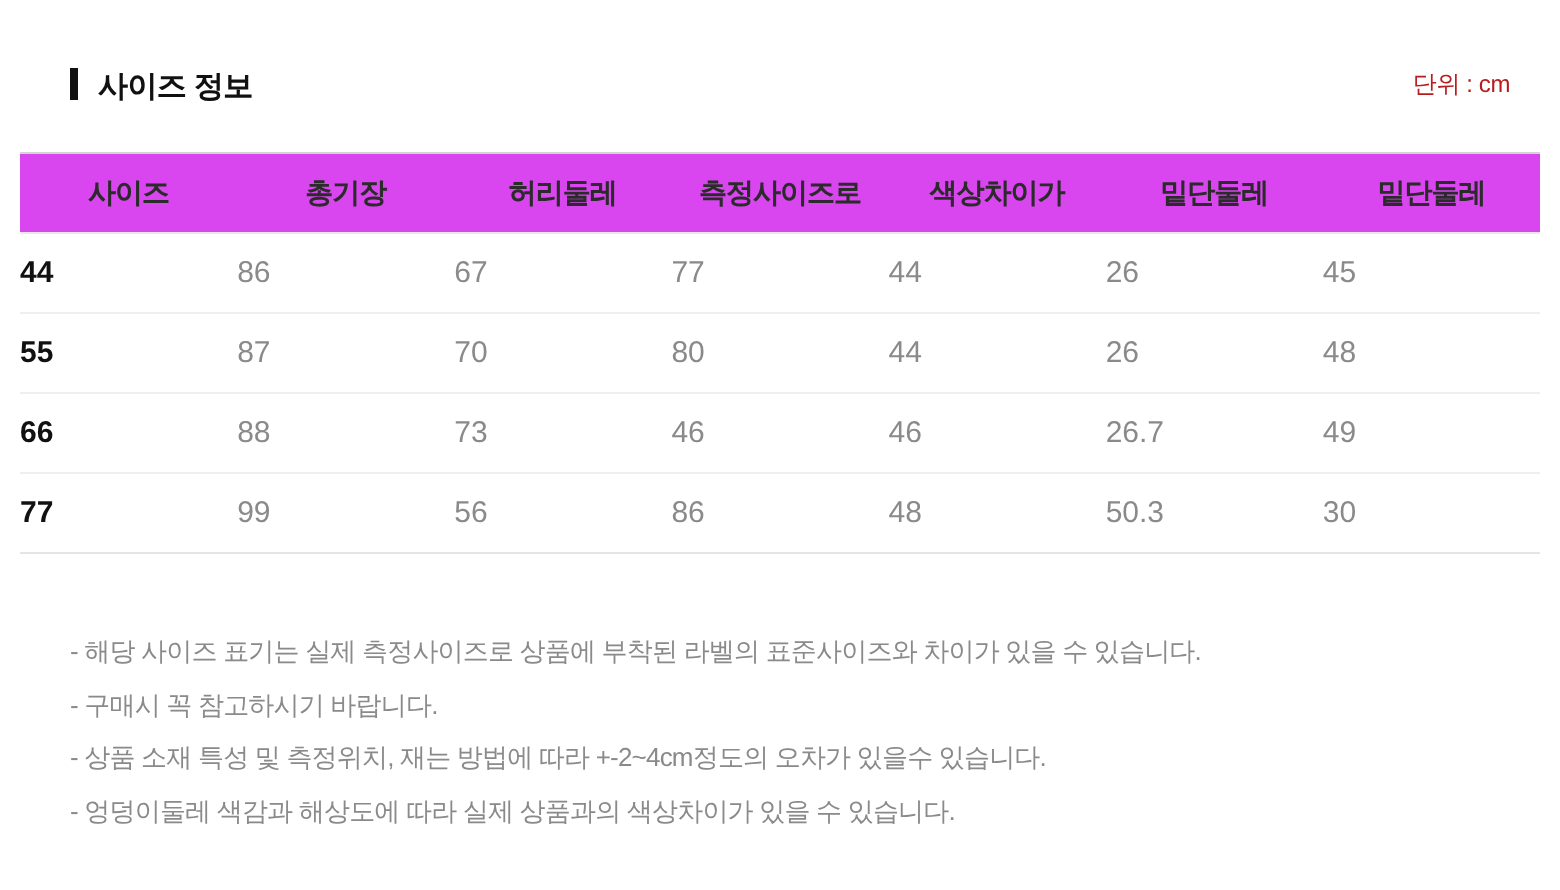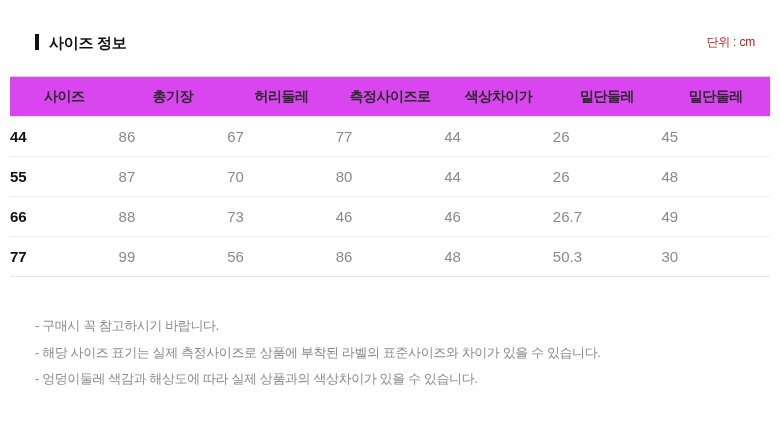--- a/index.html
+++ b/index.html
@@ -146,18 +146,19 @@
         <td>56</td>
         <td>86</td>
         <td>48</td>
         <td>50.3</td>
         <td>30</td>
       </tr>
     </tbody>
   </table>
 
   <div class="notes">
+    <div class="note">- 해당 사이즈 표기는 실제 측정사이즈로 상품에 부착된 라벨의 표준사이즈와 차이가 있을 수 있습니다.</div>
     <div class="note">- 구매시 꼭 참고하시기 바랍니다.</div>
-    <div class="note">- 해당 사이즈 표기는 실제 측정사이즈로 상품에 부착된 라벨의 표준사이즈와 차이가 있을 수 있습니다.</div>
+    <div class="note">- 상품 소재 특성 및 측정위치, 재는 방법에 따라 +-2~4cm정도의 오차가 있을수 있습니다.</div>
     <div class="note">- 엉덩이둘레 색감과 해상도에 따라 실제 상품과의 색상차이가 있을 수 있습니다.</div>
   </div>
 
 </div>
 
 </body></html>

